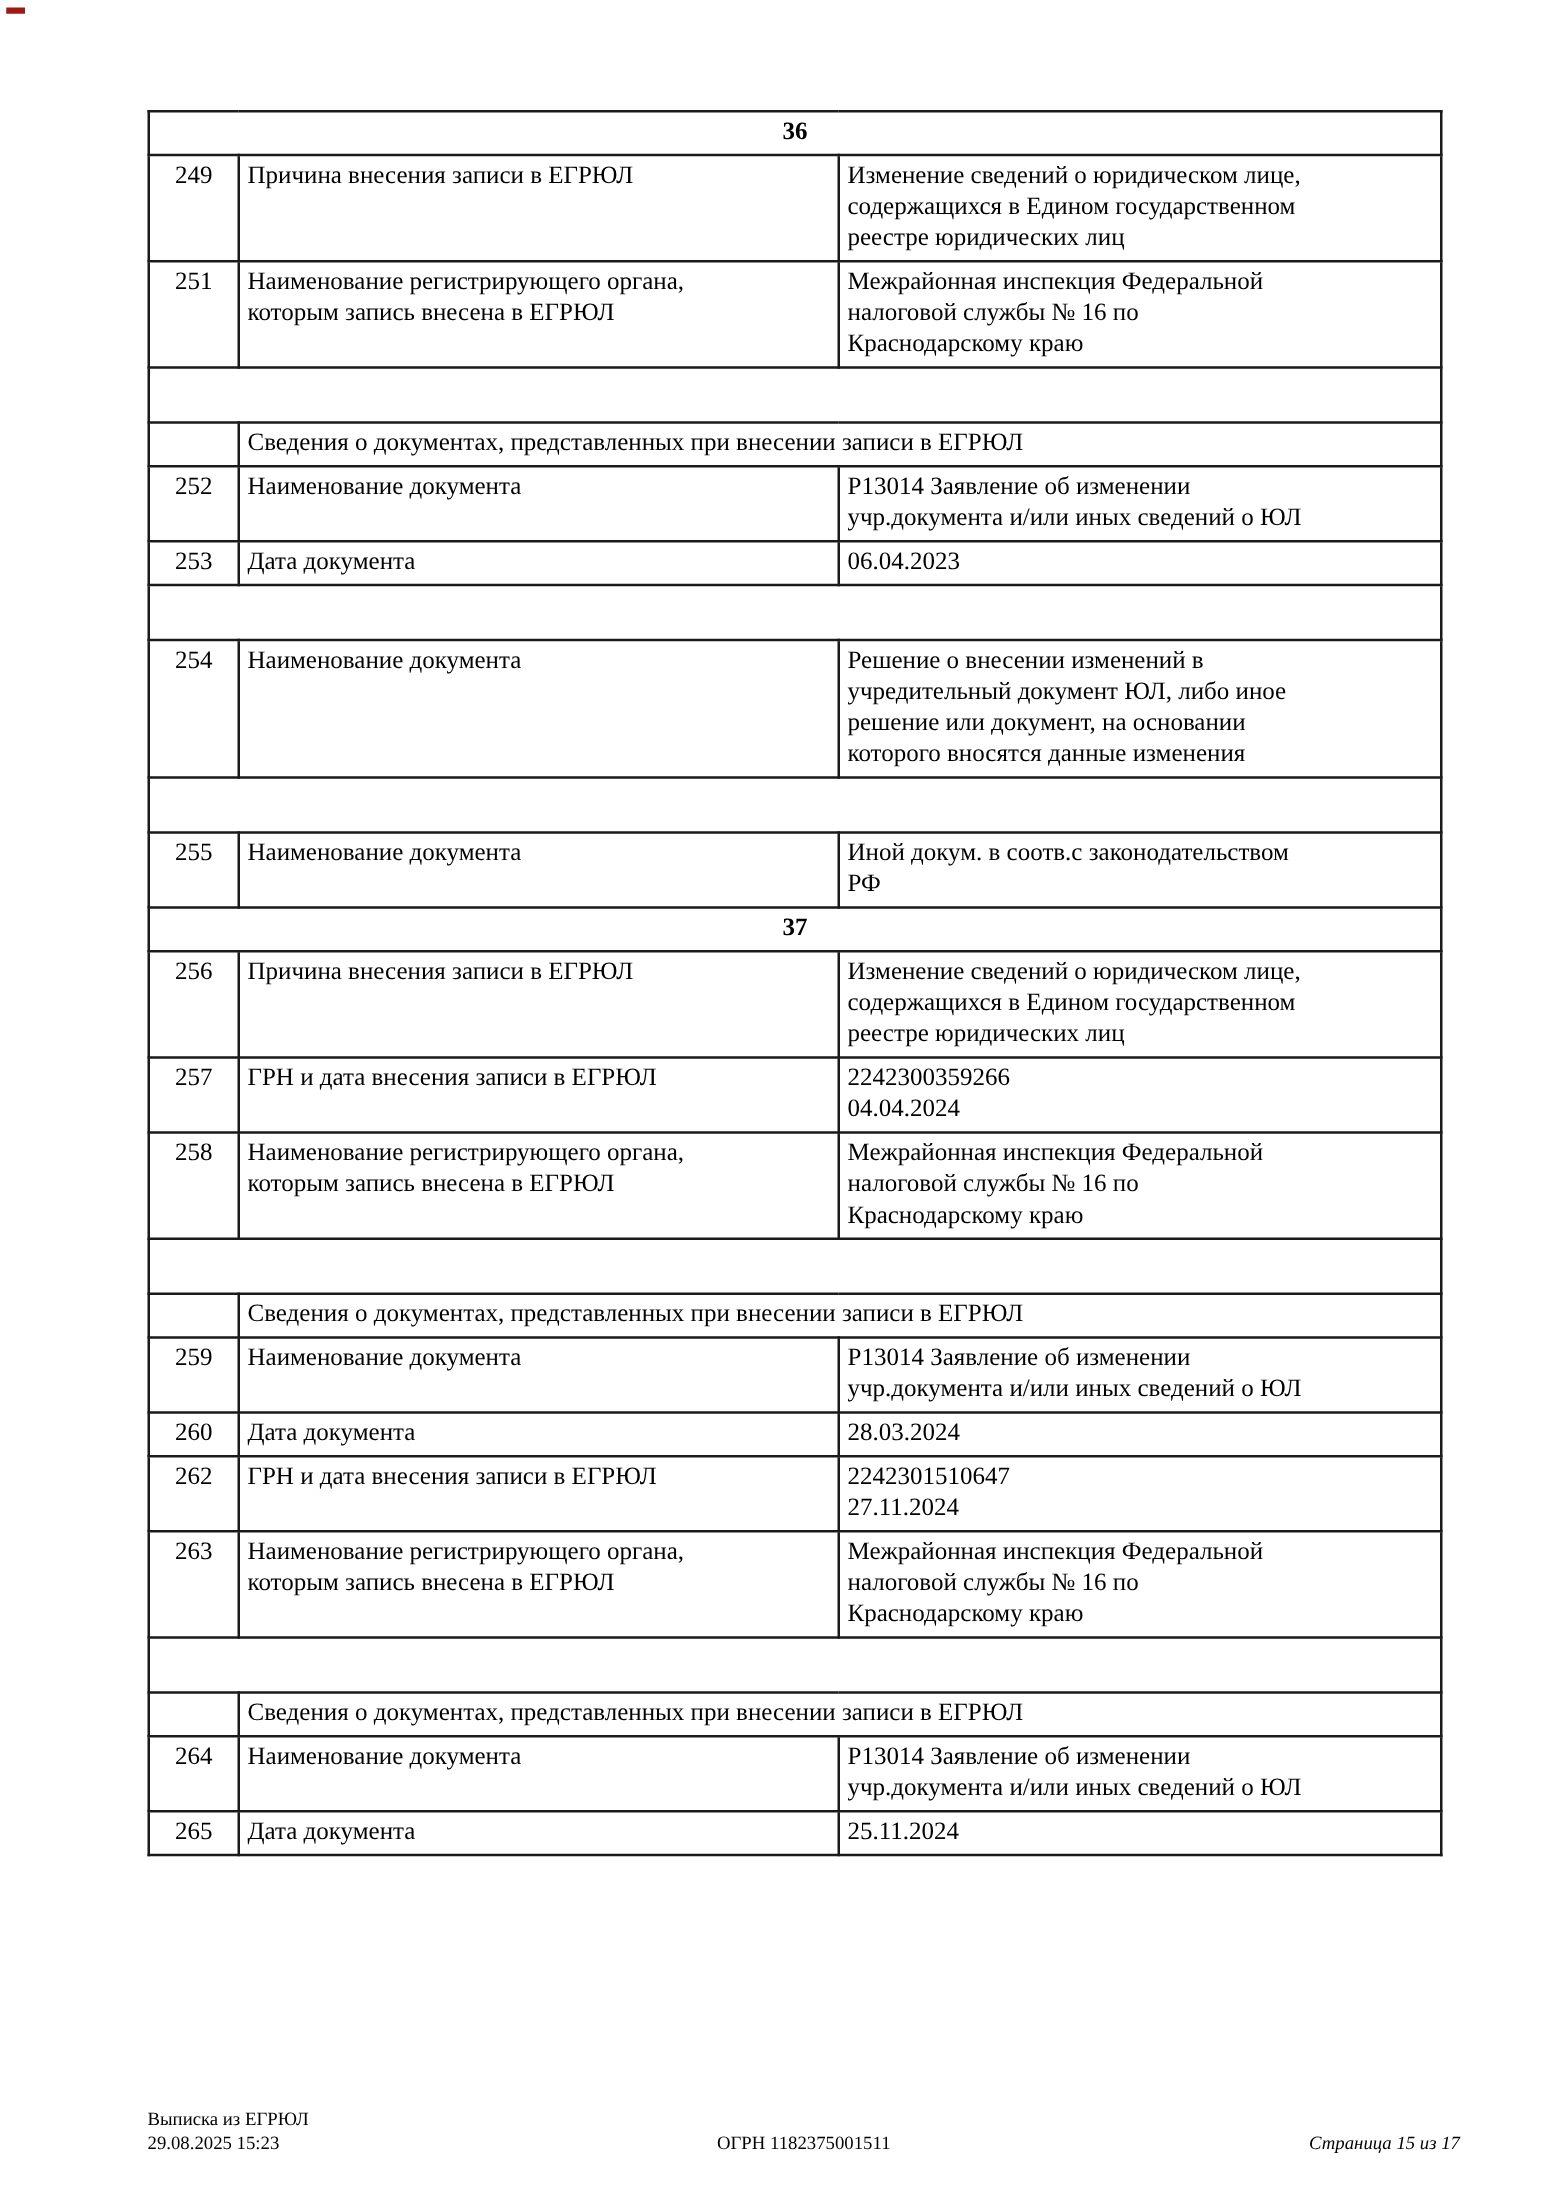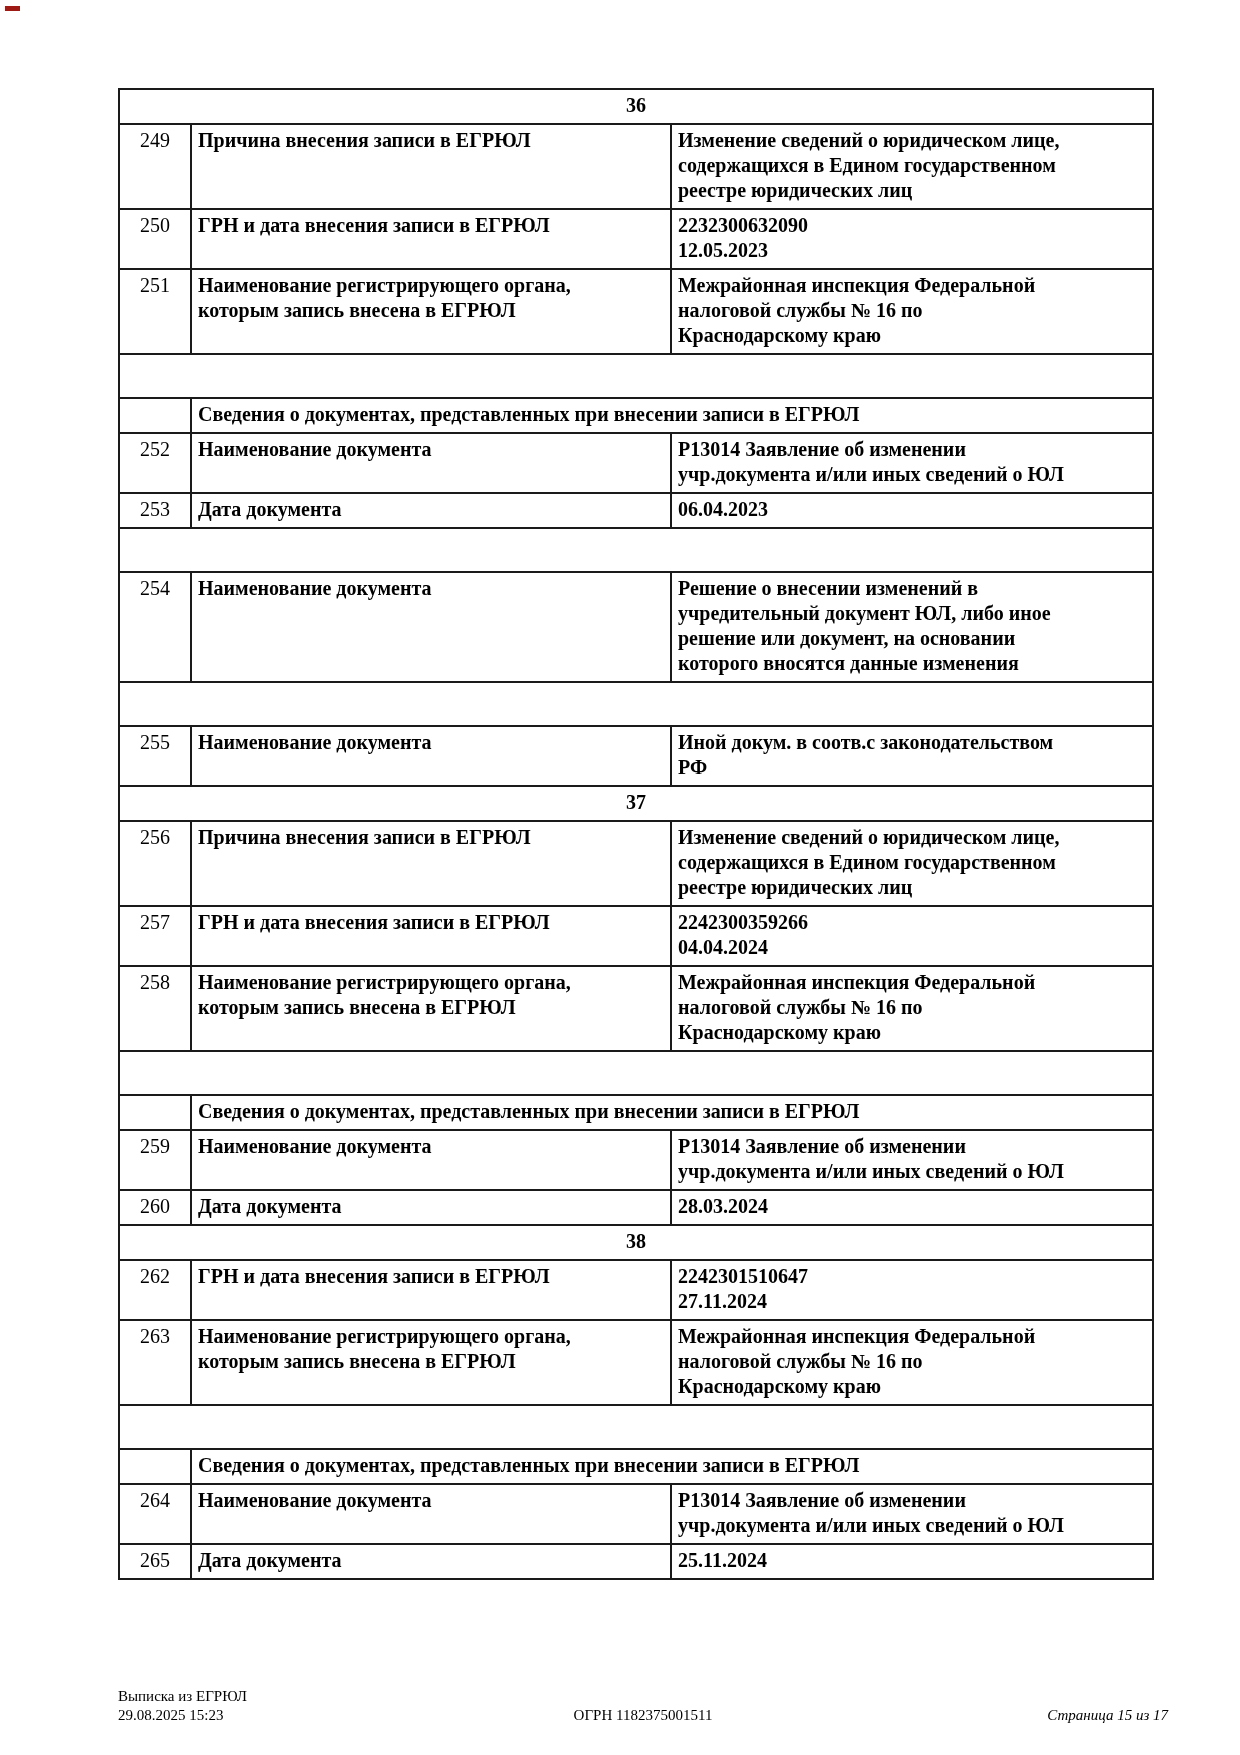--- a/index.html
+++ b/index.html
@@ -52,21 +52,20 @@
     font-weight: bold;
     padding-top: 3px;
     padding-bottom: 4px;
   }
   td.c-empty {
     height: 34px;
     padding: 0;
   }
   td.c-label, td.c-value, td.c-subheader {
     white-space: pre-line;
-    font-weight: bold;
   }
   .page-footer {
     position: absolute;
     left: 118px;
     top: 1641px;
     width: 1050px;
     height: 40px;
     font-size: 15px;
     line-height: 19px;
     margin-top: 44px;
@@ -108,26 +107,20 @@
           <td class="c-section" colspan="3">36</td>
         </tr>
         <tr>
           <td class="c-num">249</td>
           <td class="c-label">Причина внесения записи в ЕГРЮЛ</td>
           <td class="c-value">Изменение сведений о юридическом лице,
 содержащихся в Едином государственном
 реестре юридических лиц</td>
         </tr>
         <tr>
-          <td class="c-num">250</td>
-          <td class="c-label">ГРН и дата внесения записи в ЕГРЮЛ</td>
-          <td class="c-value">2232300632090
-12.05.2023</td>
-        </tr>
-        <tr>
           <td class="c-num">251</td>
           <td class="c-label">Наименование регистрирующего органа,
 которым запись внесена в ЕГРЮЛ</td>
           <td class="c-value">Межрайонная инспекция Федеральной
 налоговой службы № 16 по
 Краснодарскому краю</td>
         </tr>
         <tr>
           <td class="c-empty" colspan="3"></td>
         </tr>
@@ -200,23 +193,20 @@
         <tr>
           <td class="c-num">259</td>
           <td class="c-label">Наименование документа</td>
           <td class="c-value">Р13014 Заявление об изменении
 учр.документа и/или иных сведений о ЮЛ</td>
         </tr>
         <tr>
           <td class="c-num">260</td>
           <td class="c-label">Дата документа</td>
           <td class="c-value">28.03.2024</td>
-        </tr>
-        <tr>
-          <td class="c-section" colspan="3">38</td>
         </tr>
         <tr>
           <td class="c-num">262</td>
           <td class="c-label">ГРН и дата внесения записи в ЕГРЮЛ</td>
           <td class="c-value">2242301510647
 27.11.2024</td>
         </tr>
         <tr>
           <td class="c-num">263</td>
           <td class="c-label">Наименование регистрирующего органа,

